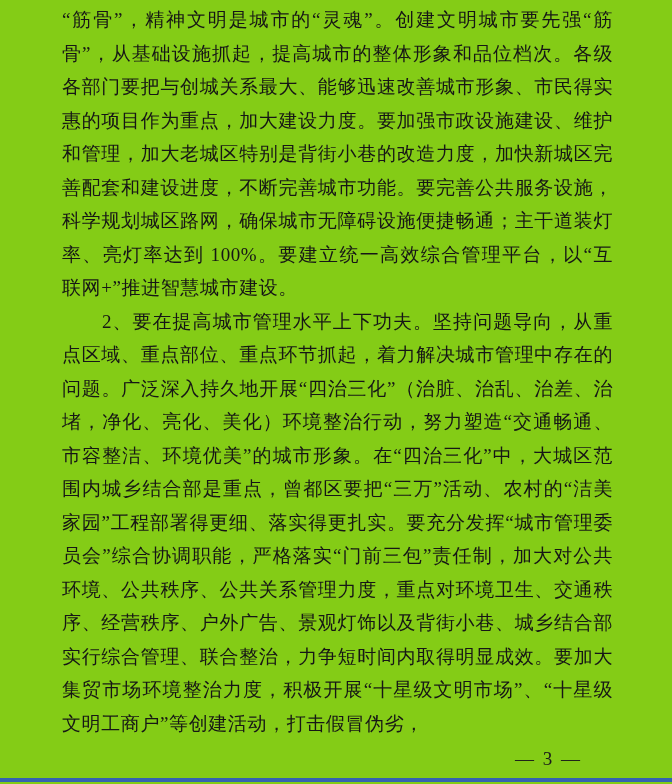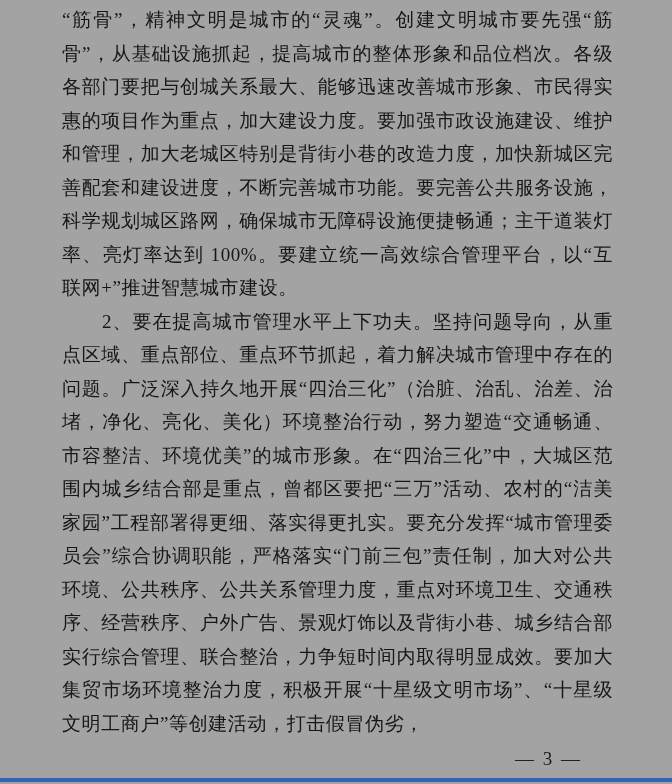--- a/index.html
+++ b/index.html
@@ -10,21 +10,21 @@
   body {
     width: 672px;
     height: 784px;
     position: relative;
     overflow: hidden;
     font-family: "Liberation Serif", serif;
   }
   .page {
     position: absolute;
     inset: 0;
-    background: #a3a3a3;
+    background: #84cc16;
   }
   .content {
     position: absolute;
     top: 3px;
     left: 62px;
     width: 551px;
     color: #161616;
   }
   .content p {
     margin: 0;

